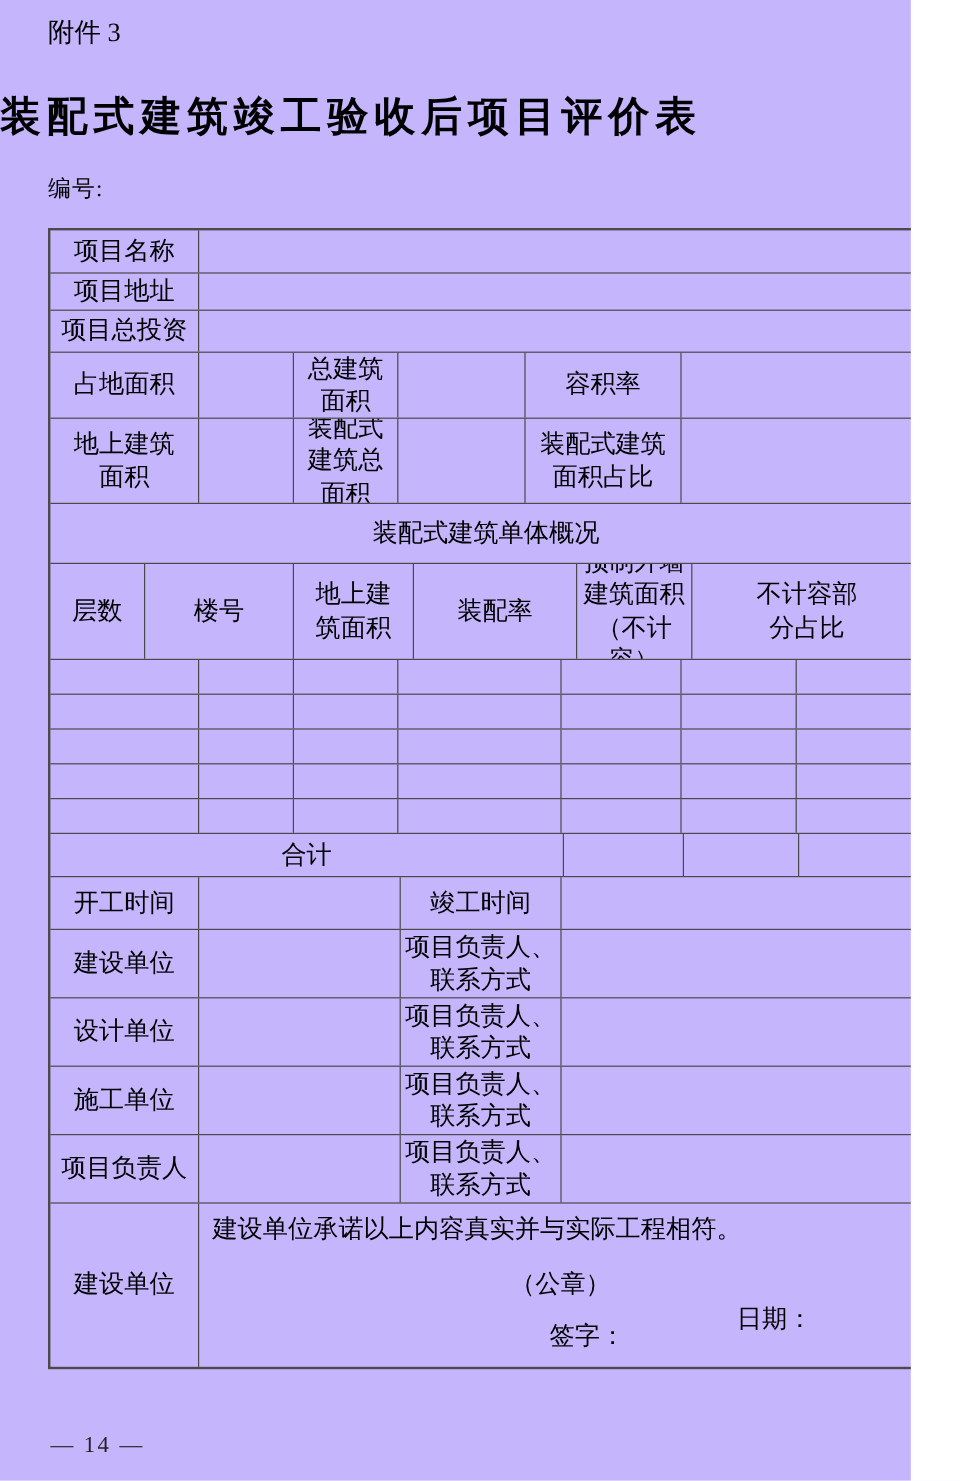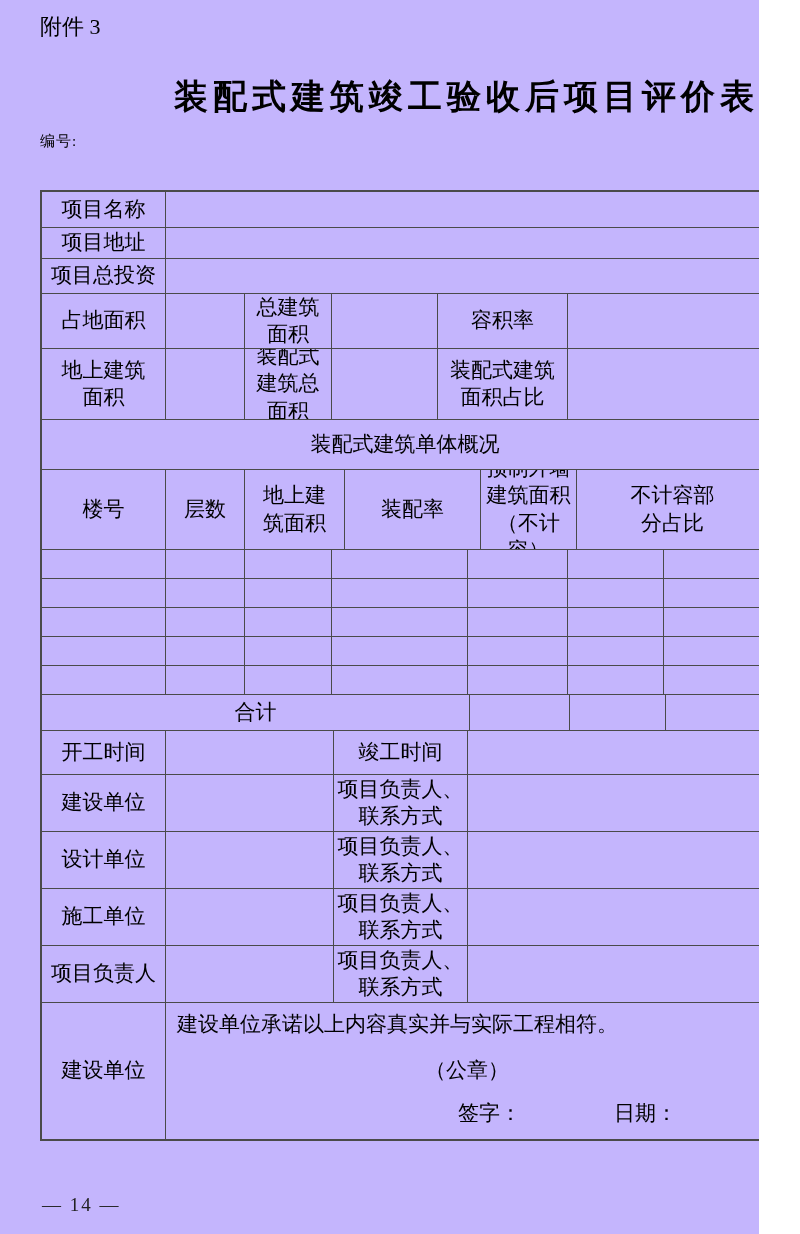--- a/index.html
+++ b/index.html
@@ -6,23 +6,23 @@
   body {
     width:800px; height:1234px;
     font-family:"Liberation Serif","DejaVu Serif",serif;
     color:#000;
   }
   .sheet { position:relative; width:759px; height:1234px; background:#c4b5fd; overflow:hidden;text-decoration:underline; }
 
   .attachment { position:absolute; left:40px; top:12px; font-size:22px; }
   .doc-title {
     position:absolute; left:0; top:74px; width:100%;
-    text-align:right; font-size:34px; font-weight:bold; letter-spacing:5px;
-  }
-  .number-label { position:absolute; left:40px; top:132px; font-size:15px; letter-spacing:1px;text-align:center; }
+    text-align:left; font-size:34px; font-weight:bold; letter-spacing:5px;
+  }
+  .number-label { position:absolute; left:40px; top:144px; font-size:19px; letter-spacing:1px;text-align:center; }
   .page-footer { position:absolute; left:42px; top:1194px; font-size:19px; color:#222; letter-spacing:2px; }
 
   .form-table {
     position:absolute; left:40px; top:190px; width:730px;
     border:2px solid #4a4a4a; box-sizing:border-box;
     font-size:21px; line-height:1.3;
   }
   .row { display:flex; border-bottom:1px solid #4a4a4a; box-sizing:border-box; }
   .row:last-child { border-bottom:none; }
   .cell {
@@ -40,21 +40,21 @@
   
   .w124{width:124px} .w79{width:79px} .w87{width:87px} .w106{width:106px}
   .w130{width:130px} .w136{width:136px} .w100{width:100px} .w96{width:96px}
   .w168{width:168px} .w134{width:134px} .w428{width:428px}
 
   
   .commitment-cell { position:relative; display:block; }
   .commitment-statement { position:absolute; left:11px; top:8px; white-space:nowrap; }
   .commitment-seal { position:absolute; left:50%; transform:translateX(-50%); top:54px; }
   .commitment-sign { position:absolute; left:292px; bottom:12px; }
-  .commitment-date { position:absolute; left:448px; bottom:12px; }
+  .commitment-date { position:absolute; left:448px; bottom:26px; }
 </style>
 </head>
 <body>
 
 <div class="sheet">
 
   <div class="attachment">附件 3</div>
   <div class="doc-title">装配式建筑竣工验收后项目评价表</div>
   <div class="number-label">编号:</div>
 
@@ -96,22 +96,22 @@
       <div class="cell w130">装配式建筑
 面积占比</div>
       <div class="cell"></div>
     </div>
 
     <div class="row h50">
       <div class="cell">装配式建筑单体概况</div>
     </div>
 
     <div class="row h80">
+      <div class="cell w79">层数</div>
       <div class="cell w124">楼号</div>
-      <div class="cell w79">层数</div>
       <div class="cell w100">地上建
 筑面积</div>
       <div class="cell w136">装配率</div>
       <div class="cell w96">预制外墙
 建筑面积
 （不计容）</div>
       <div class="cell">不计容部
 分占比</div>
     </div>
 

